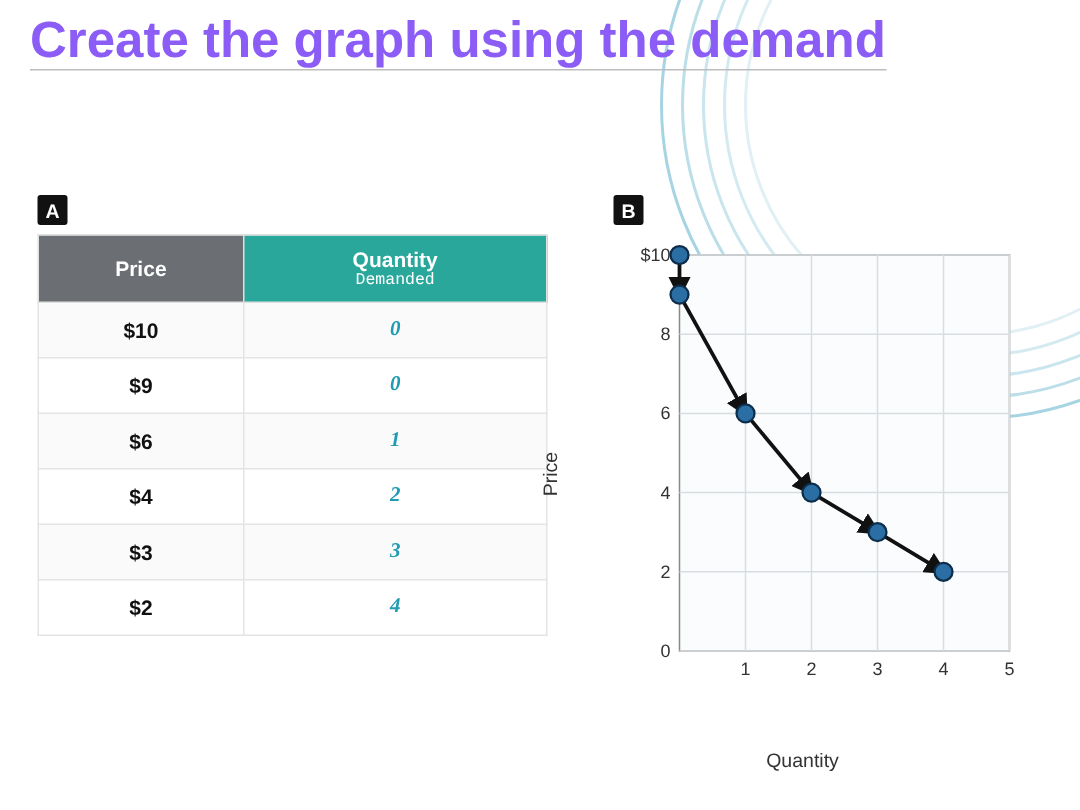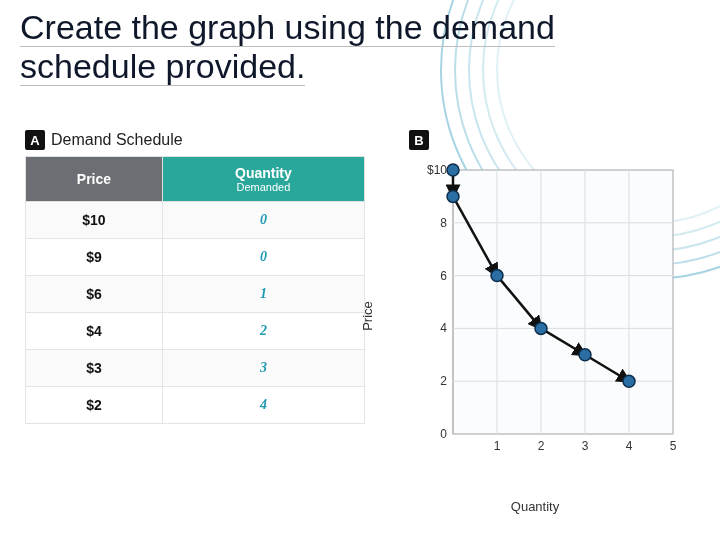--- a/index.html
+++ b/index.html
@@ -9,34 +9,34 @@
 
   
   .swirl { position: absolute; top: -140px; right: -140px; width: 420px; height: 420px; pointer-events: none; }
   .swirl div { position: absolute; border-radius: 50%; border: 2px solid rgba(60,160,190,0.45); }
   .swirl .a { inset: 0; }
   .swirl .b { inset: 14px; border-color: rgba(60,160,190,0.35); }
   .swirl .c { inset: 28px; border-color: rgba(60,160,190,0.28); }
   .swirl .d { inset: 42px; border-color: rgba(60,160,190,0.22); }
   .swirl .e { inset: 56px; border-color: rgba(60,160,190,0.16); }
 
-  .title { position: absolute; top: 8px; left: 20px; right: 20px; font-size: 34px; line-height: 1.15; color: #0f172a; font-weight: 400; }
+  .title { position: absolute; top: 8px; left: 20px; right: 20px; font-size: 34px; line-height: 1.15; color: #8b5cf6; font-weight: 700; }
   .title .uline { border-bottom: 1px solid #bdbdbd; }
 
   .content { position: absolute; top: 130px; left: 25px; right: 25px; bottom: 20px; display: flex; gap: 20px; }
 
   
   .panelA { flex: 0 0 340px; }
   .badge { display: inline-flex; align-items: center; justify-content: center; width: 20px; height: 20px; background: #111; color: #fff; font-size: 13px; font-weight: 600; border-radius: 2px; margin-right: 6px; }
   .panel-title { font-size: 16px; color: #222; font-weight: 400; display: flex; align-items: center; margin-bottom: 6px; }
 
   table.ds { width: 100%; border-collapse: collapse; font-size: 14px; }
   table.ds thead th { background: #2aa79b; color: #fff; font-weight: 600; padding: 8px 6px; text-align: center; border: 1px solid #e0e0e0; }
   table.ds thead th:first-child { background: #6b6f73; }
-  table.ds thead th .sub { display: block; font-size: 11px; font-weight: 400; }
+  table.ds thead th .sub { display: block; font-size: 11px; font-weight: 400; font-family: Liberation Mono, monospace; }
   table.ds tbody td { padding: 10px 8px; text-align: center; border: 1px solid #e4e4e4; background: #fff; }
   table.ds tbody tr:nth-child(odd) td { background: #fafafa; }
   table.ds tbody td.price { font-weight: 700; color: #111; }
   table.ds tbody td.qty   { font-weight: 700; color: #1f9bb3; font-style: italic; font-family: Georgia, serif; }
 
   
   .panelB { flex: 1 1 auto; position: relative; }
   .panelB .panel-title { margin-left: 24px; }
   .chart-wrap { position: relative; width: 300px; height: 320px; margin-top: 4px; }
   .ylabel { position: absolute; left: -18px; top: 50%; transform: translate(-50%,-50%) rotate(-90deg); font-size: 13px; color: #333; }
@@ -51,29 +51,27 @@
   <div class="swirl">
     <div class="a"></div>
       <div class="b"></div>
       <div class="c"></div>
       <div class="d"></div>
       <div class="e"></div>
   </div>
 
   <div class="title">
     <span class="uline">Create the graph using the demand</span><br>
-    <span class="uline">schedule provided.</span>
   </div>
 
   <div class="content">
 
     <div class="panelA">
       <div class="panel-title">
         <span class="badge">A</span>
-        <span>Demand Schedule</span>
       </div>
       <table class="ds">
         <thead>
           <tr>
             <th>Price</th>
             <th>
               <span>Quantity</span>
               <span class="sub">Demanded</span>
             </th>
           </tr>

